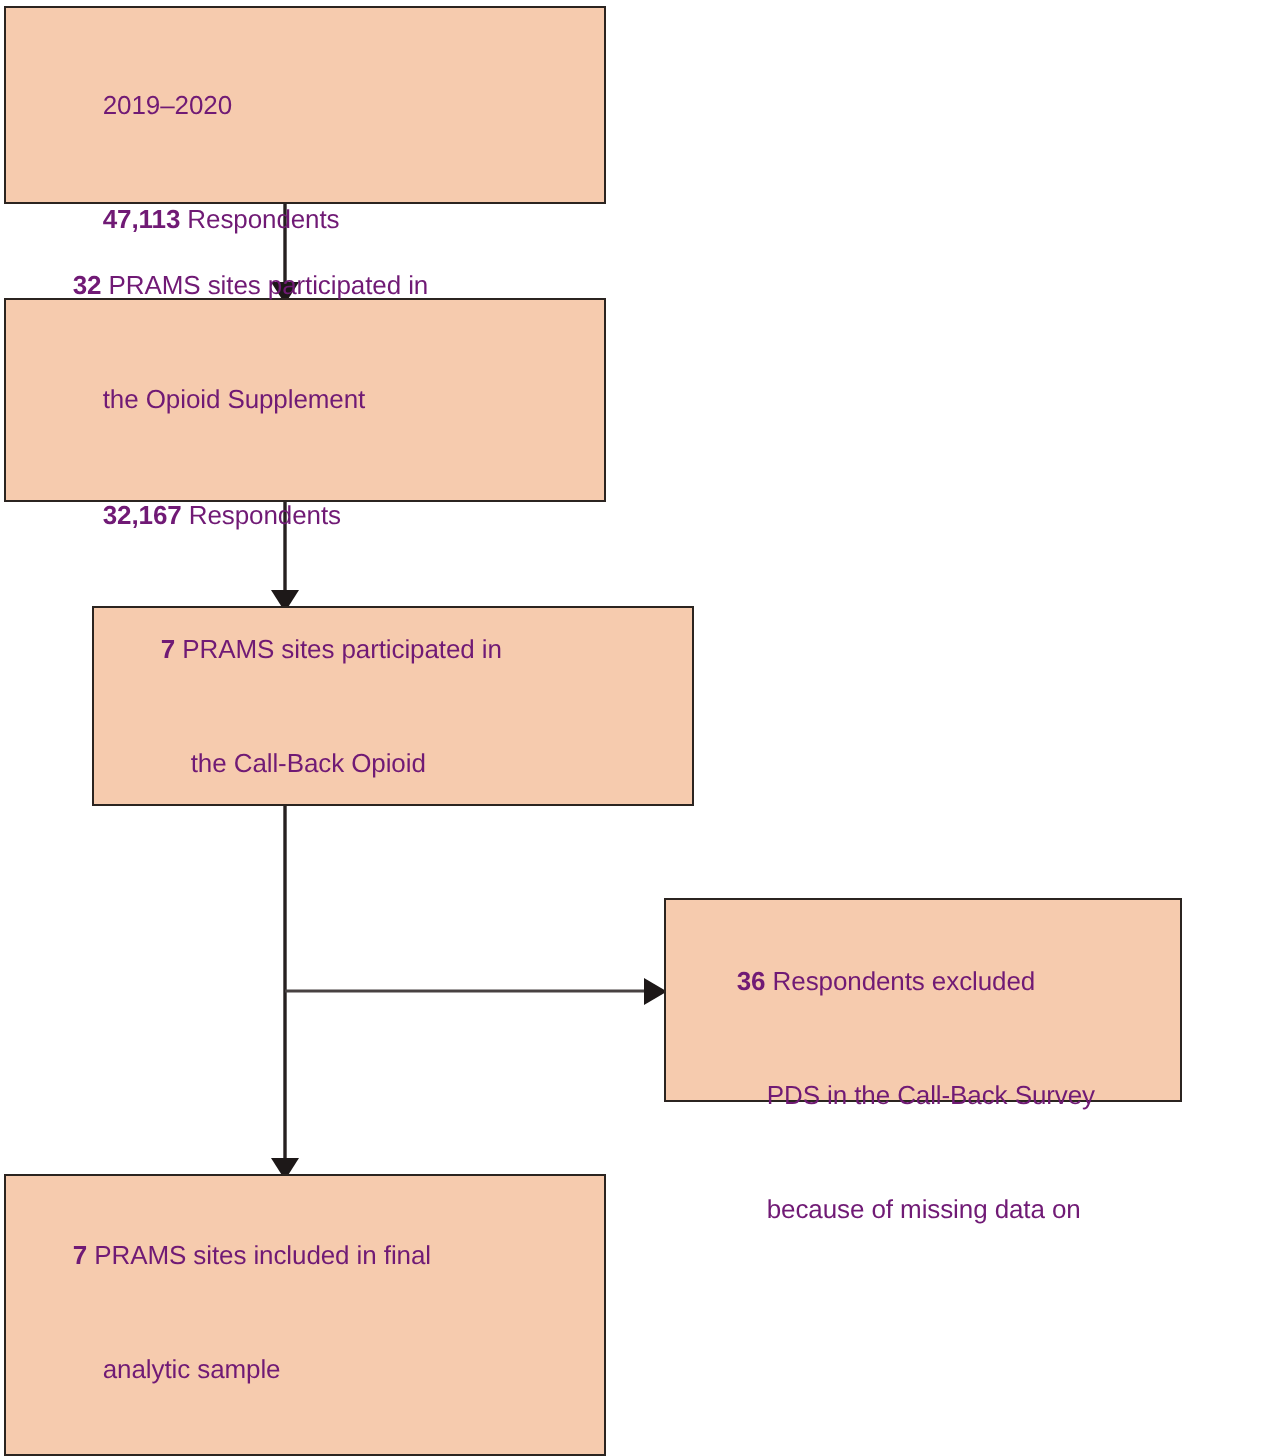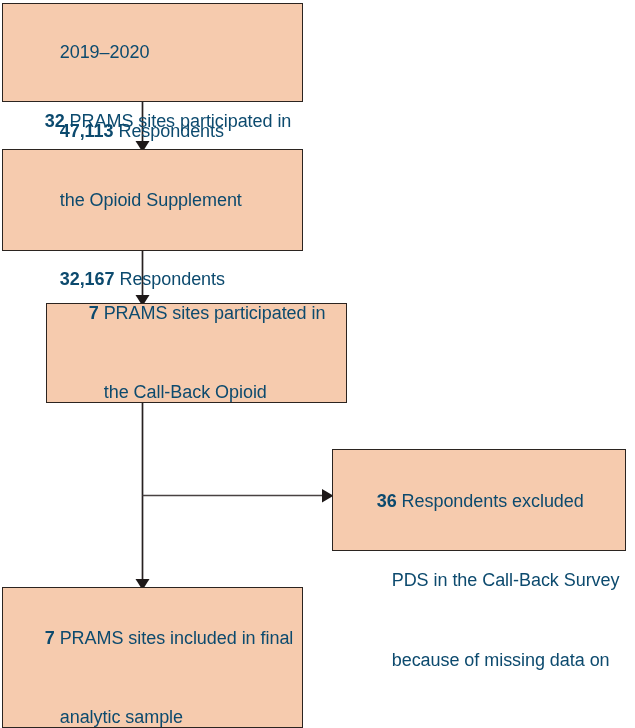--- a/index.html
+++ b/index.html
@@ -39,42 +39,42 @@
     box-sizing: border-box;
     background: #f6cbae;
     border: 1.6px solid #2b2420;
     padding: 9px 10px 9px 12px;
     display: flex;
     flex-direction: column;
     justify-content: center;
   }
 
   .flow-line {
-    font-size: 18px;
+    font-size: 13px;
     line-height: 1.465;
-    color: #0c4a6e;
+    color: #701a75;
     white-space: pre;
     letter-spacing: -0.05px;
   }
 
   .flow-line b {
     font-weight: 700;
   }
 
   
   .ind-1 { padding-left: 15px; }
 
   
   #box-enrolled   { left: 2px;   top: 3px;   width: 301px; height: 99px; }
   #box-supplement { left: 2px;   top: 149px; width: 301px; height: 102px; }
   #box-callback   { left: 2px;   top: 303px; width: 301px; height: 100px; margin-left: 44px; }
-  #box-excluded   { left: 332px; top: 449px; width: 294px; height: 102px; }
+  #box-excluded   { left: 332px; top: 449px; width: 259px; height: 102px; }
   #box-final      { left: 2px;   top: 587px; width: 301px; height: 141px; }
 
-  #box-final { justify-content: space-between; padding-top: 11px; }
+  #box-final { justify-content: flex-start; padding-top: 11px; }
   #box-excluded { justify-content: flex-start; padding-top: 12px; padding-left: 14px; }
 </style>
 </head>
 <body>
 
 <div id="flow-root">
 
   <svg id="connectors" viewBox="0 0 635 728" width="635" height="728" xmlns="http://www.w3.org/2000/svg">
     <defs>
       <marker id="arrow-down" viewBox="0 0 10 10" refX="5" refY="9" markerWidth="9" markerHeight="9" orient="auto-start-reverse">

